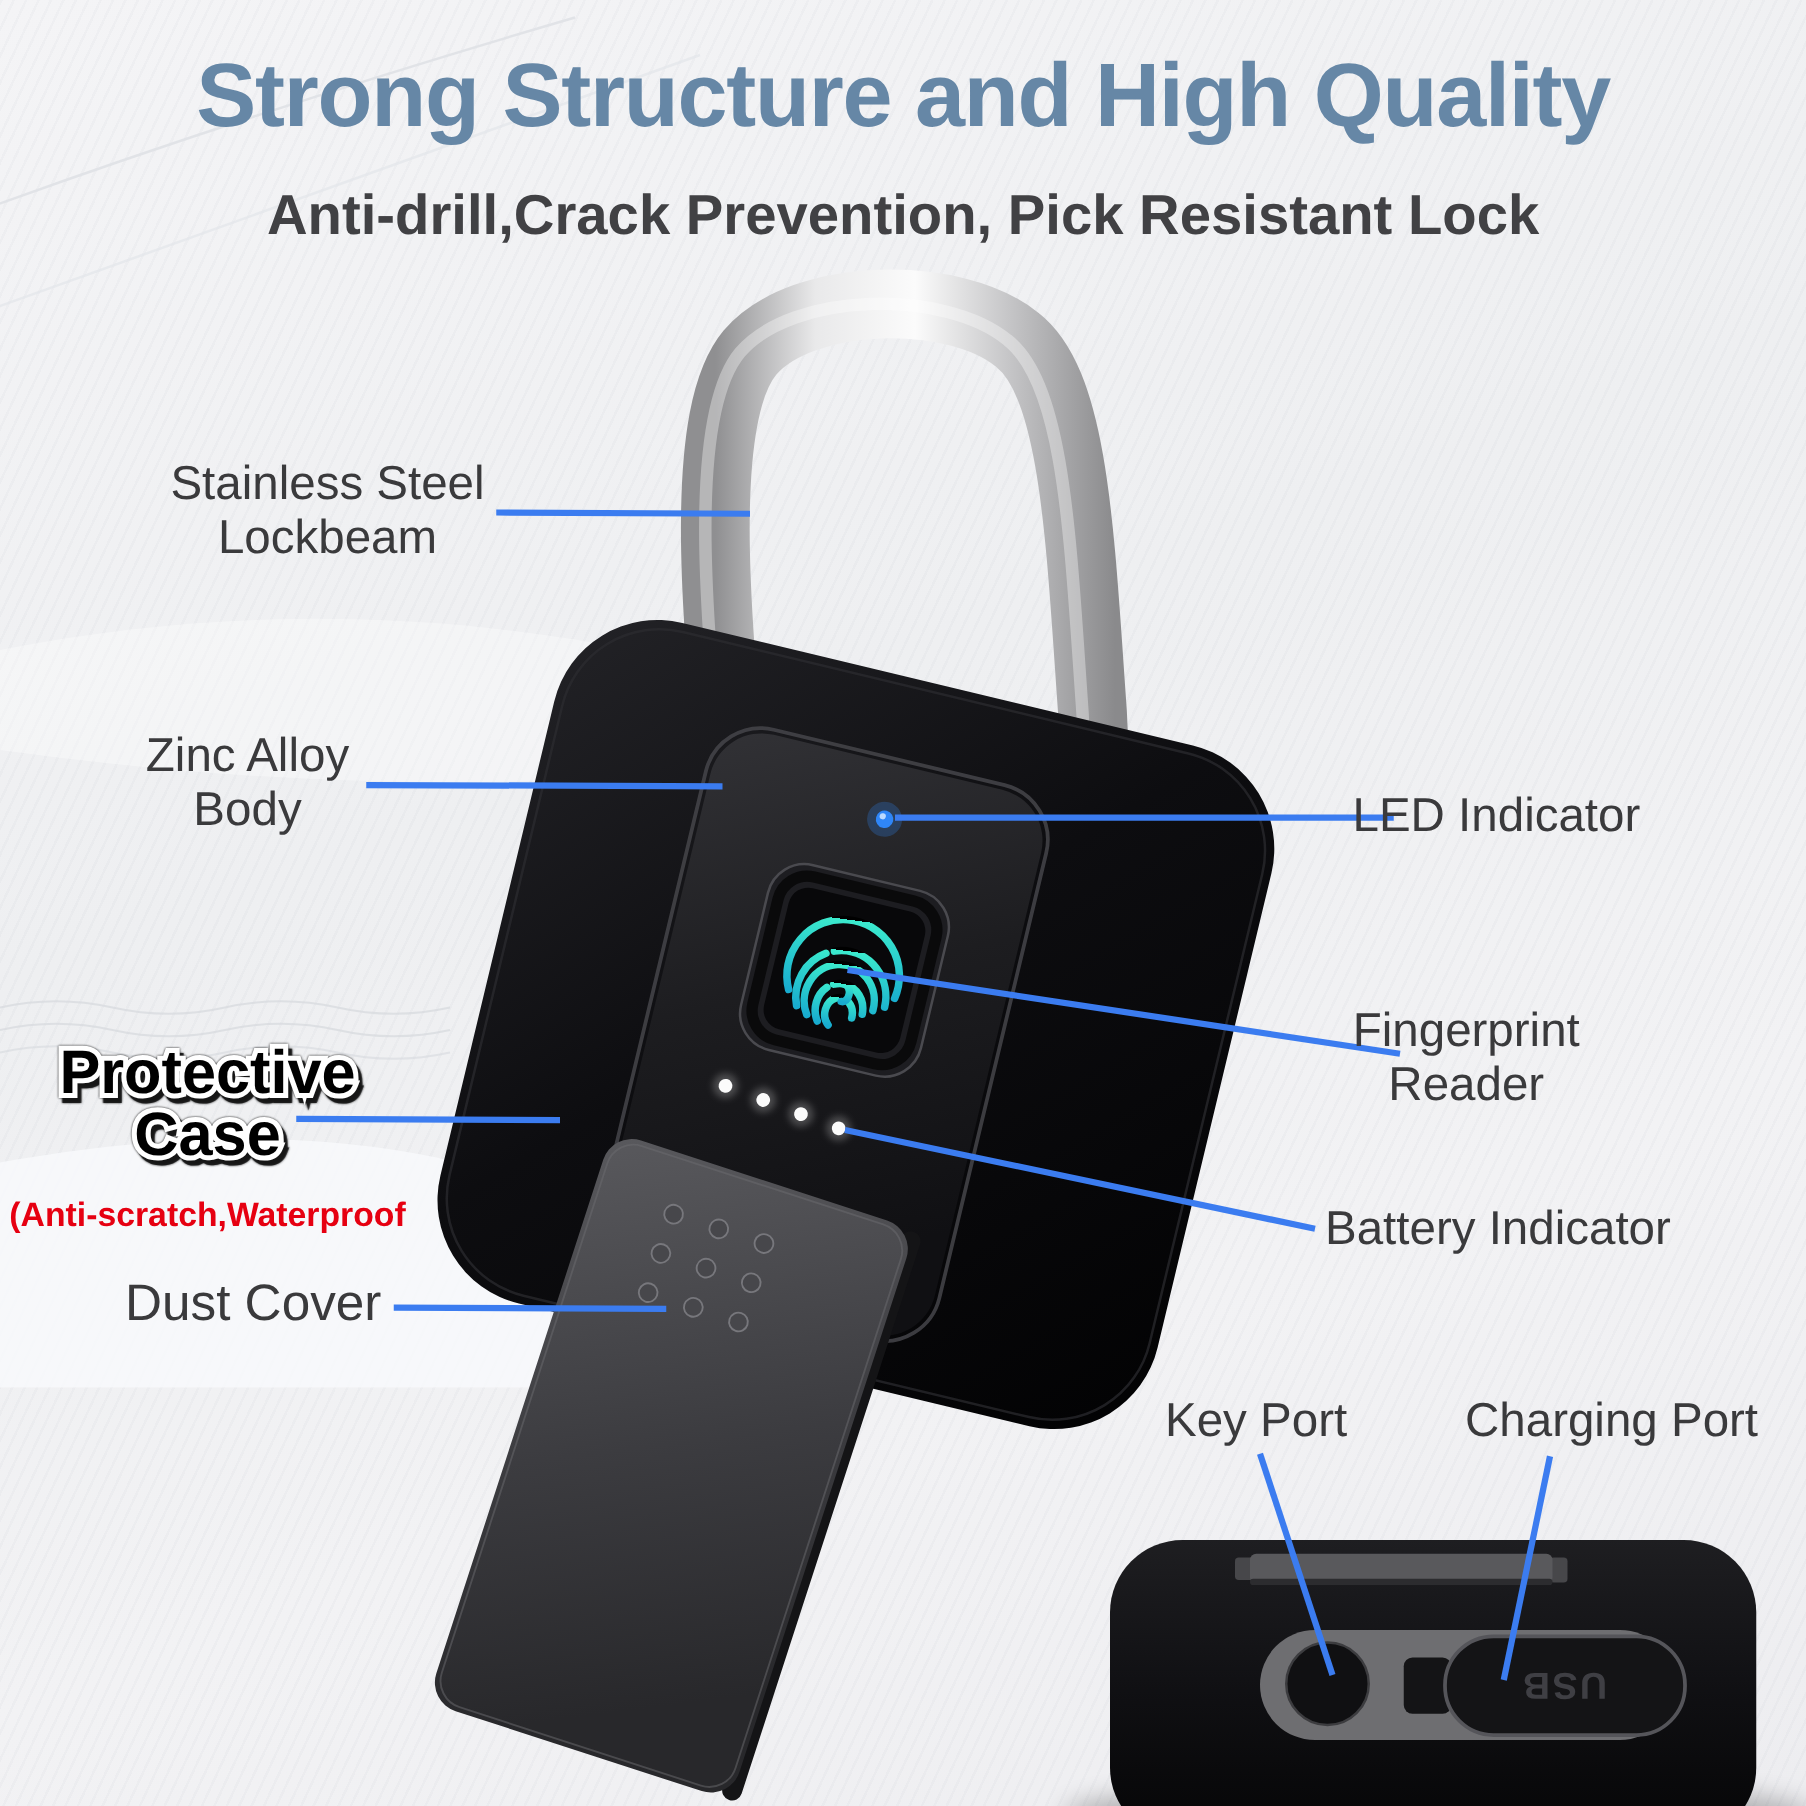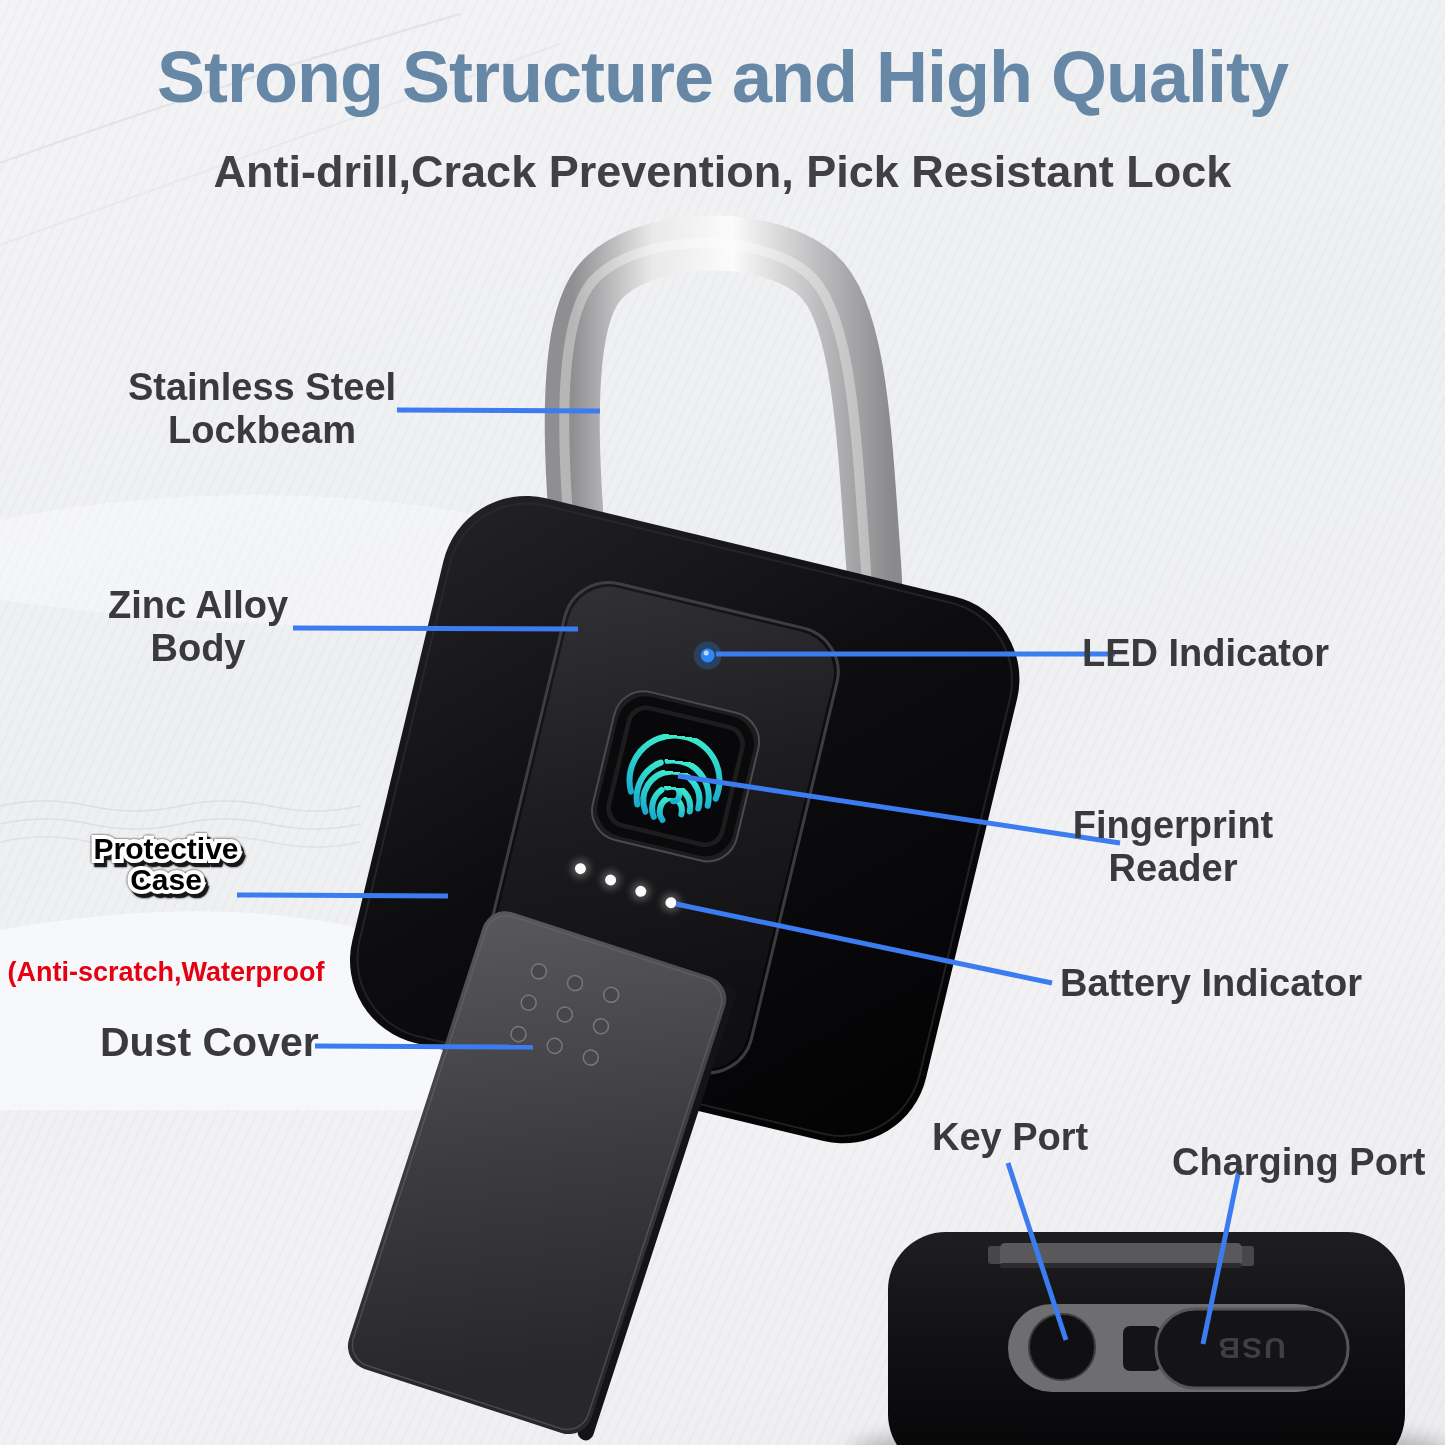--- a/index.html
+++ b/index.html
@@ -6,21 +6,21 @@
   #stage{
     position:relative;width:1445px;height:1445px;overflow:hidden;
     background:linear-gradient(160deg,#f4f4f6 0%,#eeeff1 40%,#f2f2f4 70%,#ededf0 100%);
     font-family:"Liberation Sans",sans-serif;
   }
   #hatch{
     position:absolute;inset:0;pointer-events:none;
     background:repeating-linear-gradient(115deg,rgba(150,158,172,0.10) 0 2px,rgba(255,255,255,0) 2px 9px);
     opacity:.55;
   }
-  .abs{position:absolute;font-weight:bold;}
+  .abs{position:absolute;}
   .ctr{transform:translateX(-50%);text-align:center;}
   #title{
     top:36px;left:50%;width:1350px;
     font-size:72px;font-weight:bold;letter-spacing:-1px;
     color:#6687a6;white-space:nowrap;
   }
   #subtitle{
     top:146px;left:50%;width:1300px;
     font-size:45px;font-weight:700;color:#414144;white-space:nowrap;text-align:center;
   }
@@ -28,24 +28,24 @@
     font-size:38px;color:#3a3a3c;line-height:1.12;white-space:nowrap;
   }
   .callout div{white-space:nowrap;}
   #lbl-lockbeam{top:366px;left:262px;}
   #lbl-zinc{top:584px;left:198px;}
   #lbl-led{top:632px;left:1082px;}
   #lbl-fingerprint{top:804px;left:1173px;}
   #lbl-battery{top:962px;left:1060px;}
   #lbl-dust{top:1020px;left:100px;font-size:41px;}
   #lbl-key{top:1116px;left:932px;}
-  #lbl-charging{top:1116px;left:1172px;margin-top:25px;}
+  #lbl-charging{top:1116px;left:1172px;}
   #lbl-protective{
     top:834px;left:166px;
-    font-size:30px;font-weight:bold;line-height:1.02;color:#000;
+    font-size:49px;font-weight:bold;line-height:1.02;color:#000;
     -webkit-text-stroke:8px #ffffff;paint-order:stroke;
     filter:drop-shadow(3px 4px 0 rgba(20,20,20,0.9)) drop-shadow(0 0 1px rgba(0,0,0,0.9));
   }
   #lbl-case-note{
     top:942px;left:166px;
     font-size:27px;font-weight:bold;color:#e60011;line-height:1.18;margin-top:15px;
   }
   svg{position:absolute;top:0;left:0;}
 </style>
 </head>

